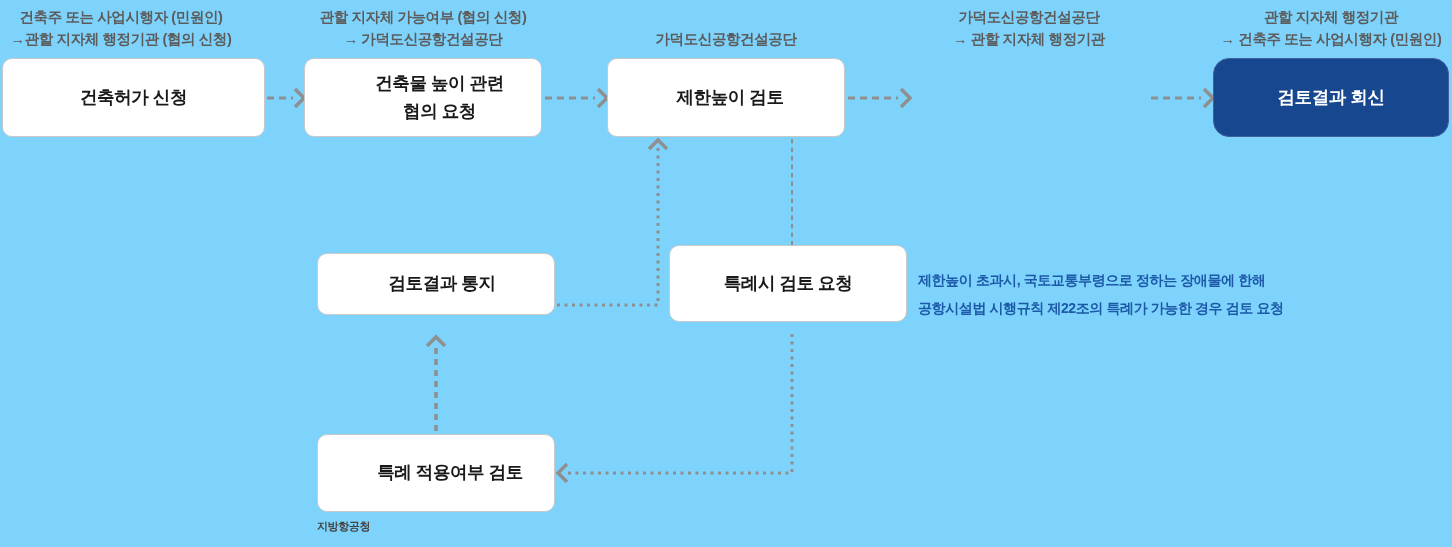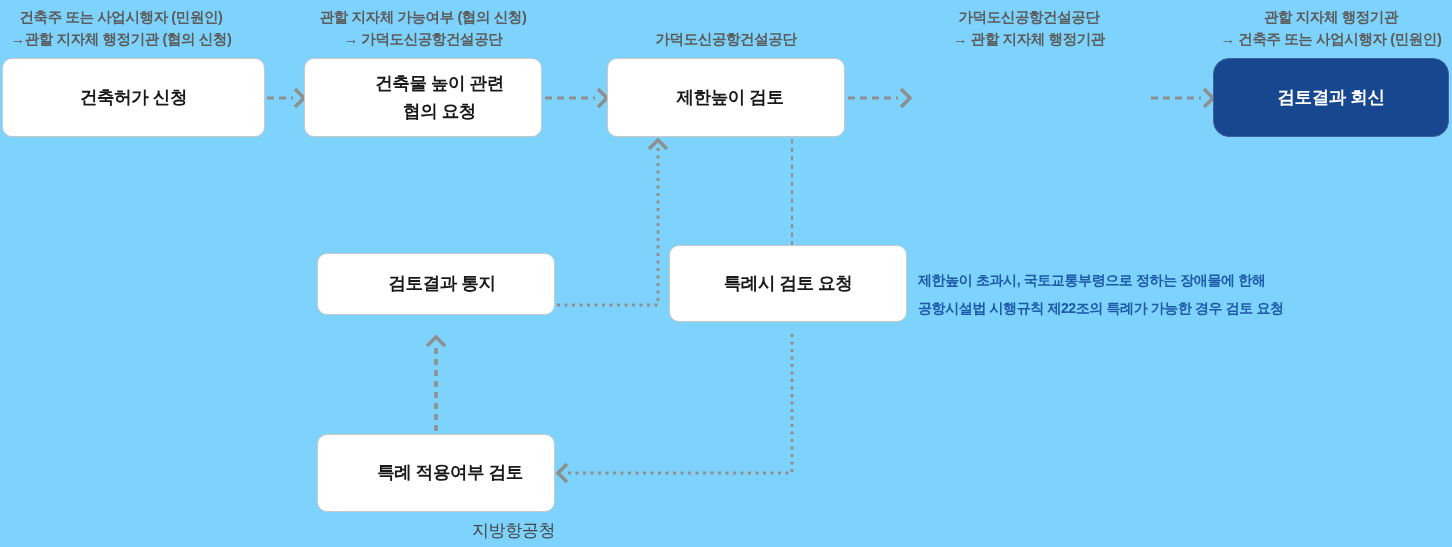--- a/index.html
+++ b/index.html
@@ -17,22 +17,22 @@
   .fbox.accent{background:#17478E;border-color:#41609b;color:#ffffff;}
   .toplabel{
     position:absolute;top:6px;width:340px;color:#5c5c5c;font-size:14.5px;font-weight:700;
     text-align:center;line-height:22px;letter-spacing:-0.4px;white-space:pre-line;
   }
   .note{
     position:absolute;left:918px;top:267px;color:#1C59A8;font-size:14px;font-weight:700;
     line-height:27.5px;letter-spacing:-0.4px;white-space:nowrap;
   }
   .sublabel{
-    position:absolute;left:317px;top:519px;width:238px;text-align:right;
-    color:#454545;font-size:17px;font-weight:400;letter-spacing:-0.4px;
+    position:absolute;left:317px;top:519px;width:238px;text-align:left;
+    color:#454545;font-size:11px;font-weight:700;letter-spacing:-0.4px;
   }
   
   .b1{left:2px;top:58px;width:263px;height:79px;}
   .b2{left:304px;top:58px;width:238px;height:79px;padding-left:33px;}
   .b3{left:607px;top:58px;width:238px;height:79px;padding-left:8px;}
   .b4{left:910px;top:58px;width:238px;height:79px;}
   .b5{left:1213px;top:58px;width:236px;height:79px;border-radius:16px;}
   
   .b6{left:317px;top:253px;width:238px;height:62px;padding-left:12px;}
   .b7{left:669px;top:245px;width:238px;height:77px;}

